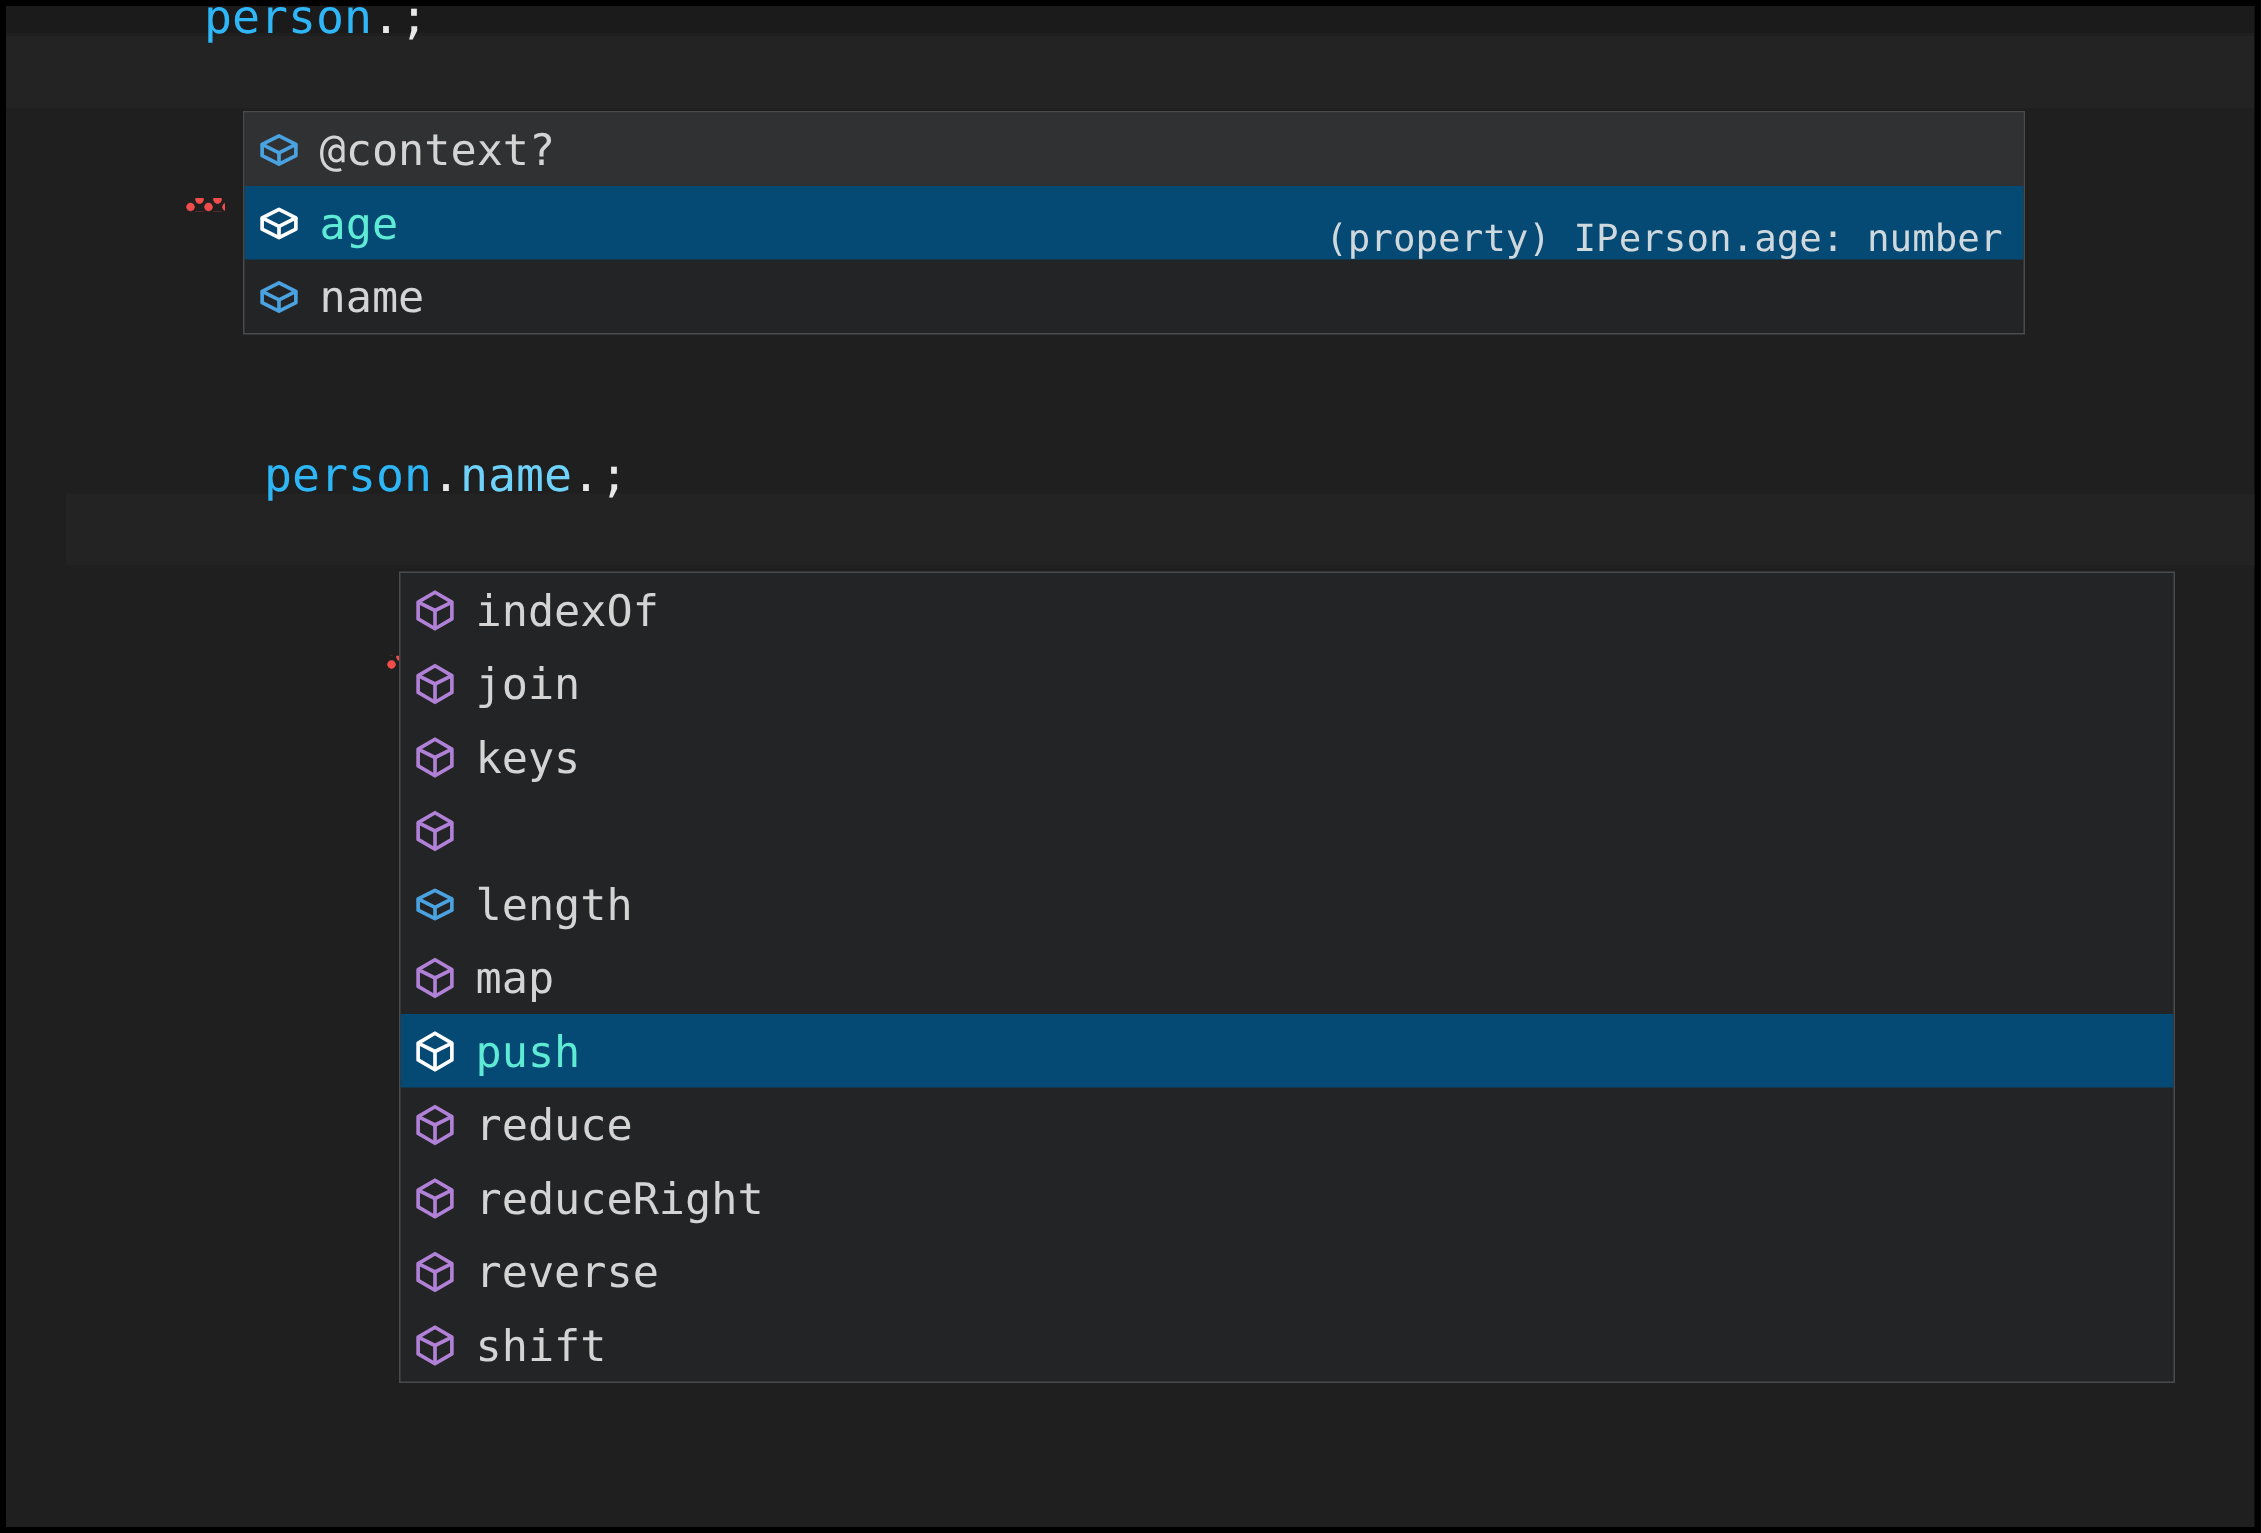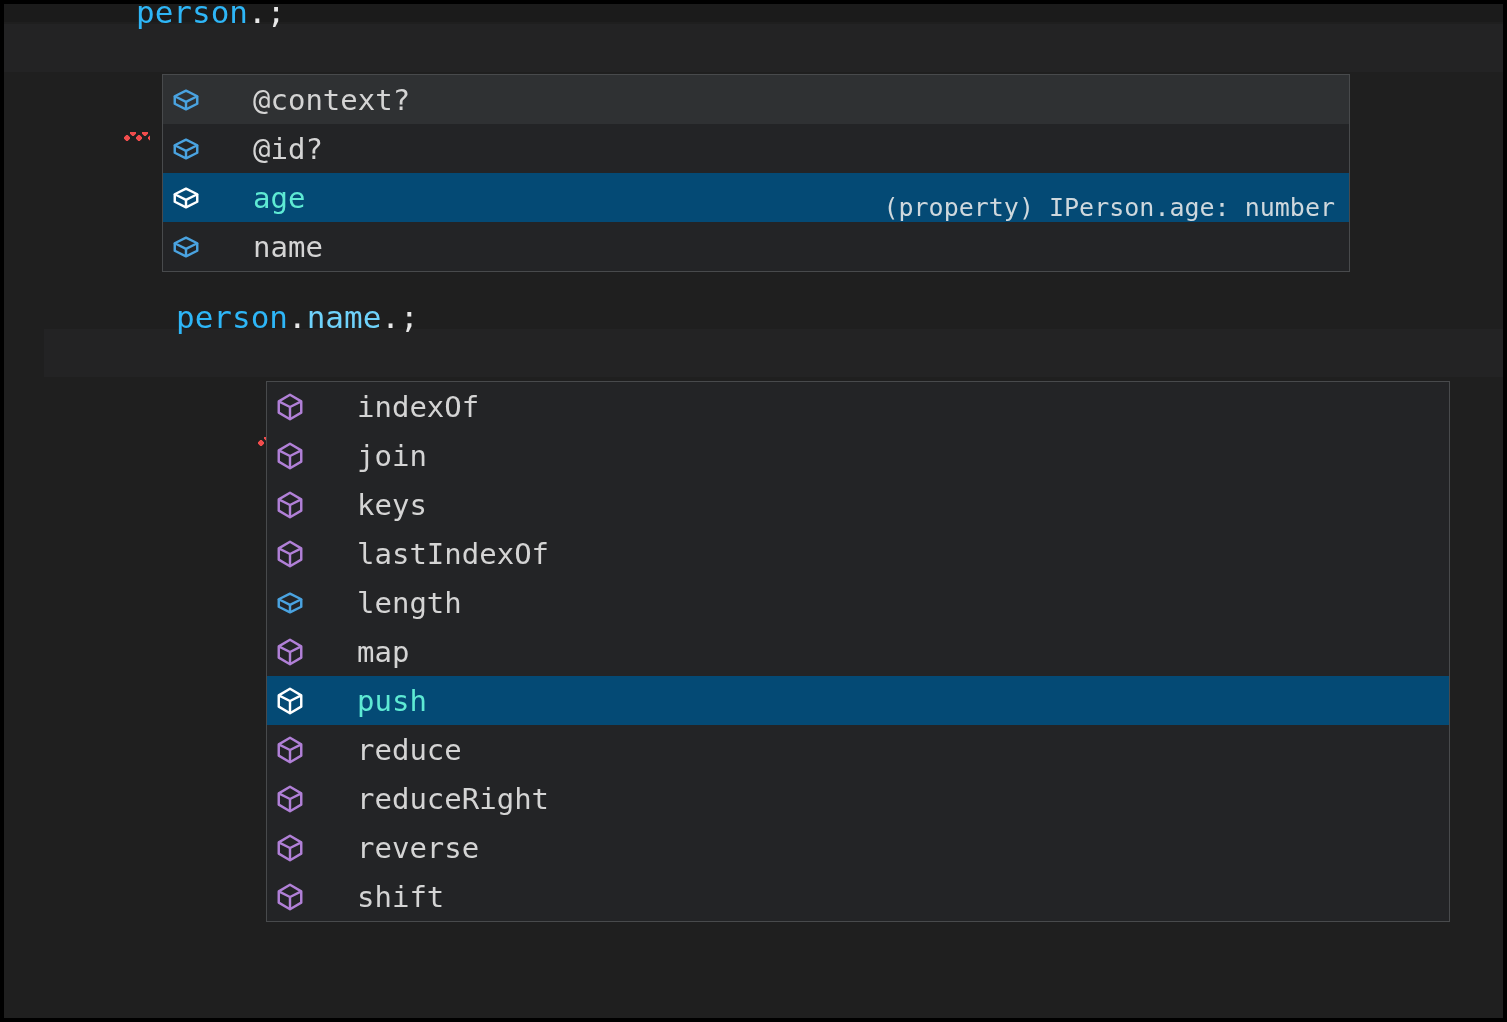--- a/index.html
+++ b/index.html
@@ -74,21 +74,20 @@
     overflow: hidden;
   }
 
   .sug-row {
     display: flex;
     align-items: center;
     height: 49px;
     box-sizing: border-box;
     padding: 0 4px 0 8px;
     position: relative;
-    gap: 40px;
   }
   .sug-row.hovered { background: #2f3133; }
   .sug-row.selected { background: #044a75; }
 
   .sym-icon {
     width: 30px;
     height: 30px;
     flex: 0 0 30px;
     margin-right: 12px;
     display: block;
@@ -133,31 +132,20 @@
       <svg class="sym-icon" viewBox="0 0 32 32">
         <g fill="none" stroke="#4aa3e0" stroke-width="2.6" stroke-linejoin="round">
           <path d="M16 6 L28 12 L16 18 L4 12 Z"></path>
           <path d="M4 12 L4 20 L16 26 L28 20 L28 12"></path>
           <path d="M16 18 L16 26"></path>
         </g>
       </svg>
       <span class="sug-label">@context?</span>
 
     </div>
-    <div class="sug-row">
-      <svg class="sym-icon" viewBox="0 0 32 32">
-        <g fill="none" stroke="#4aa3e0" stroke-width="2.6" stroke-linejoin="round">
-          <path d="M16 6 L28 12 L16 18 L4 12 Z"></path>
-          <path d="M4 12 L4 20 L16 26 L28 20 L28 12"></path>
-          <path d="M16 18 L16 26"></path>
-        </g>
-      </svg>
-      <span class="sug-label">@id?</span>
-
-    </div>
     <div class="sug-row selected">
       <svg class="sym-icon" viewBox="0 0 32 32">
         <g fill="none" stroke="#ffffff" stroke-width="2.6" stroke-linejoin="round">
           <path d="M16 6 L28 12 L16 18 L4 12 Z"></path>
           <path d="M4 12 L4 20 L16 26 L28 20 L28 12"></path>
           <path d="M16 18 L16 26"></path>
         </g>
       </svg>
       <span class="sug-label">age</span>
       <span class="sug-detail">(property) IPerson.age: number</span>
@@ -222,21 +210,20 @@
     </div>
 
     <div class="sug-row">
       <svg class="sym-icon" viewBox="0 0 32 32">
         <g fill="none" stroke="#b180d7" stroke-width="2.6" stroke-linejoin="round">
           <path d="M16 3 L28 10 L28 22 L16 29 L4 22 L4 10 Z"></path>
           <path d="M4 10 L16 16 L28 10"></path>
           <path d="M16 16 L16 29"></path>
         </g>
       </svg>
-      <span class="sug-label">lastIndexOf</span>
 
     </div>
 
     <div class="sug-row">
       <svg class="sym-icon" viewBox="0 0 32 32">
         <g fill="none" stroke="#4aa3e0" stroke-width="2.6" stroke-linejoin="round">
           <path d="M16 6 L28 12 L16 18 L4 12 Z"></path>
           <path d="M4 12 L4 20 L16 26 L28 20 L28 12"></path>
           <path d="M16 18 L16 26"></path>
         </g>

